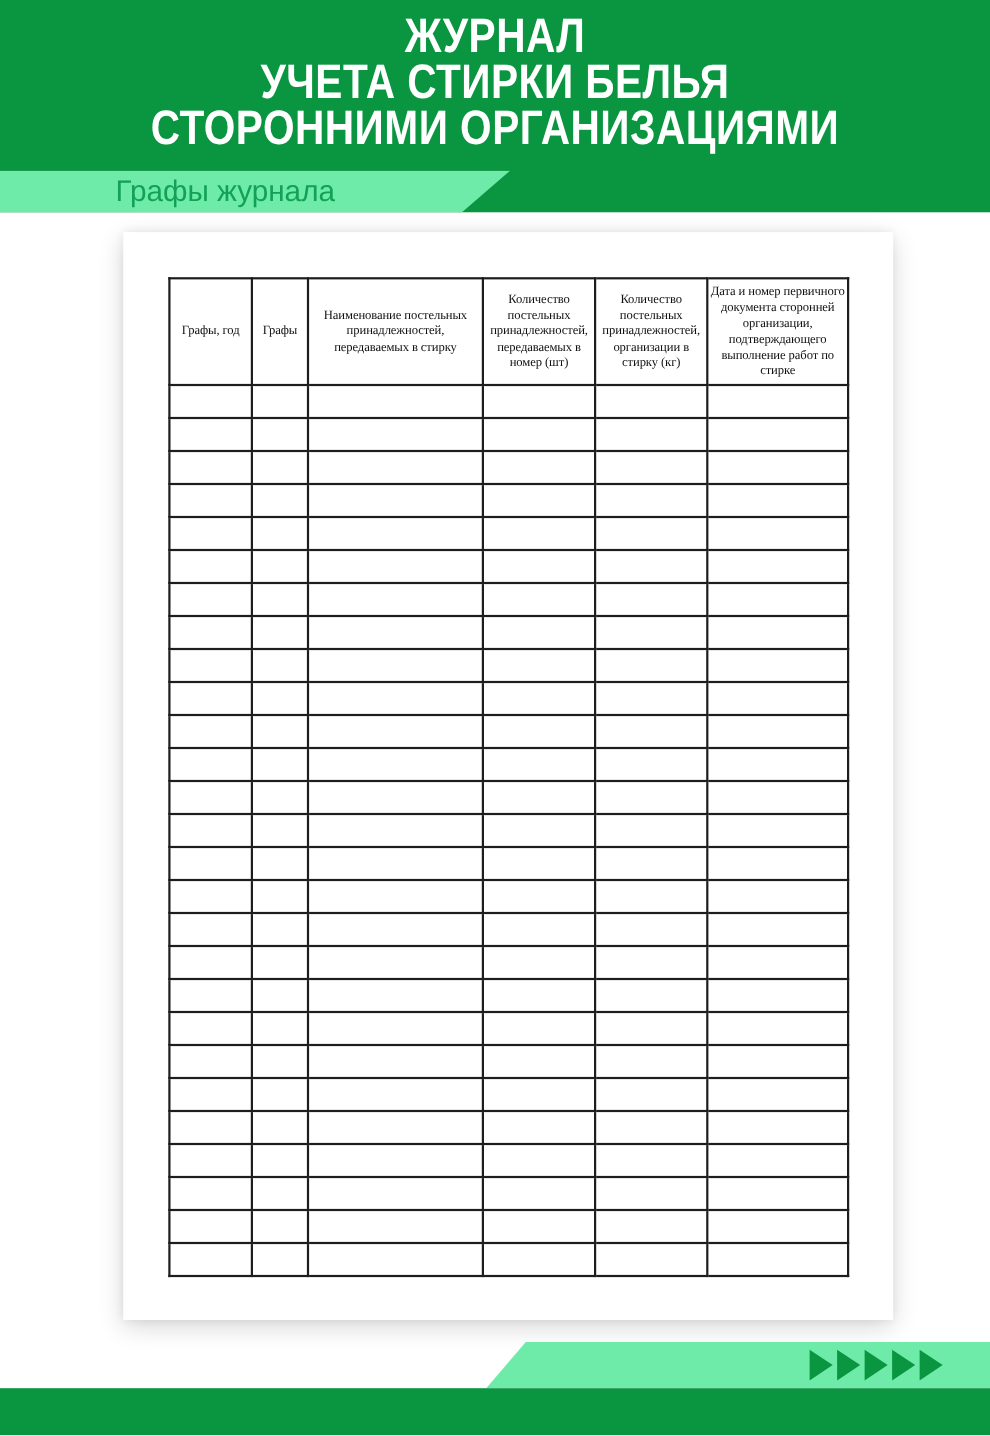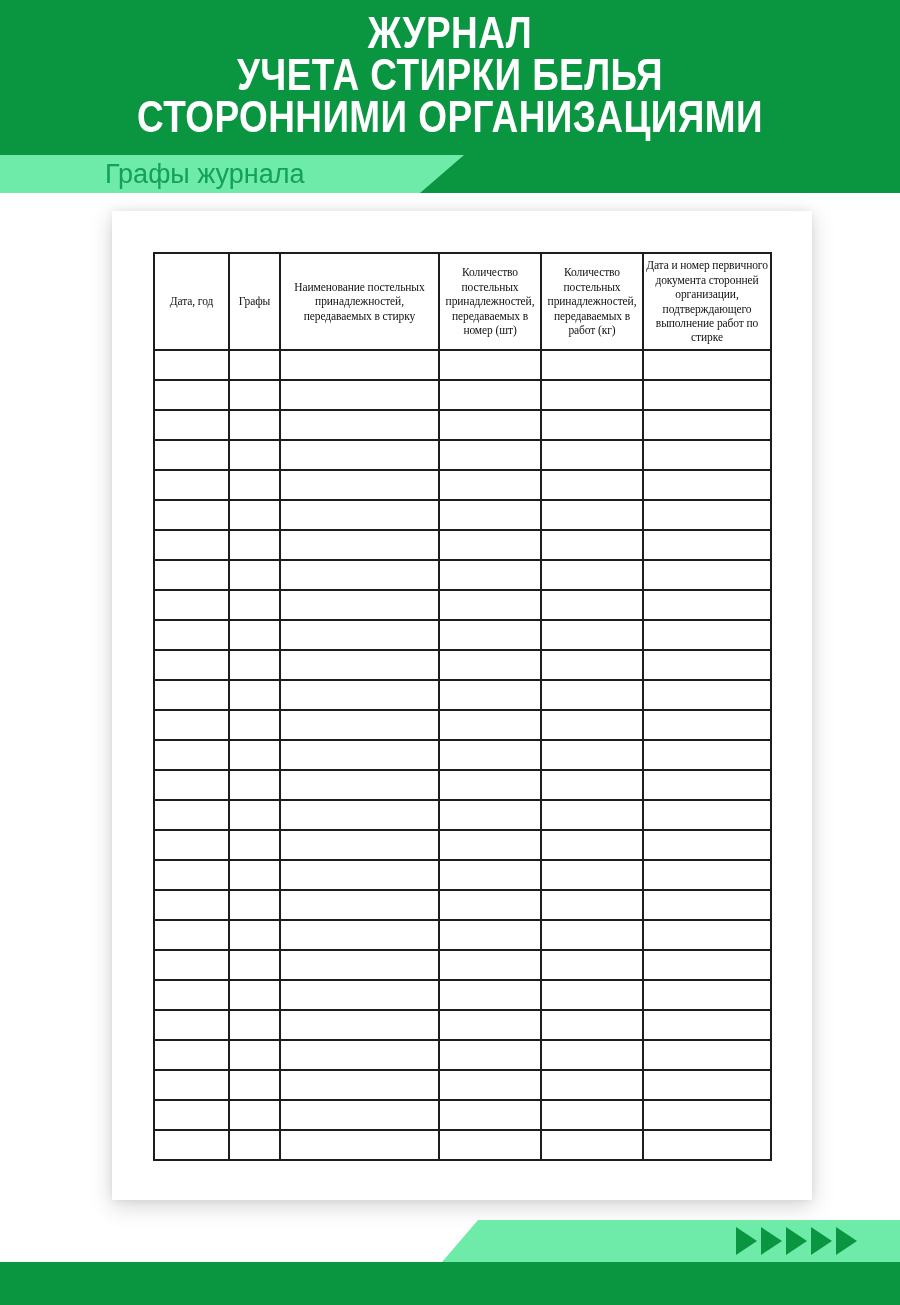--- a/index.html
+++ b/index.html
@@ -113,25 +113,25 @@
       <colgroup>
         <col class="c1">
           <col class="c2">
           <col class="c3">
           <col class="c4">
           <col class="c5">
           <col class="c6">
       </colgroup>
       <thead>
         <tr>
-          <th>Дата, год</th>
+          <th>Графы, год</th>
           <th>Графы</th>
           <th>Наименование постельных принадлежностей, передаваемых в стирку</th>
           <th>Количество постельных принадлежностей, передаваемых в номер (шт)</th>
-          <th>Количество постельных принадлежностей, передаваемых в работ (кг)</th>
+          <th>Количество постельных принадлежностей, организации в стирку (кг)</th>
           <th>Дата и номер первичного документа сторонней организации, подтверждающего выполнение работ по стирке</th>
         </tr>
       </thead>
       <tbody>
           <tr>
             <td></td>
             <td></td>
             <td></td>
             <td></td>
             <td></td>

